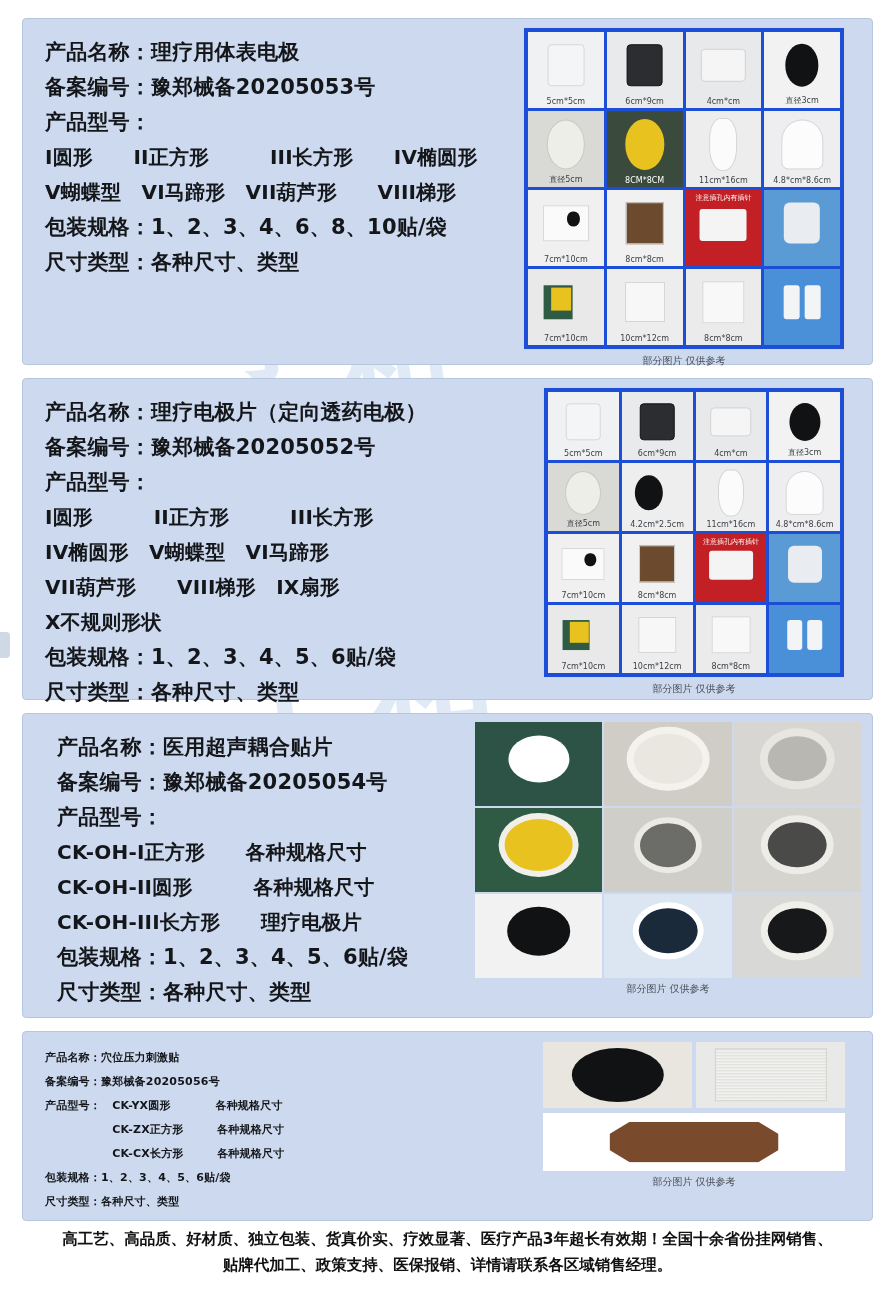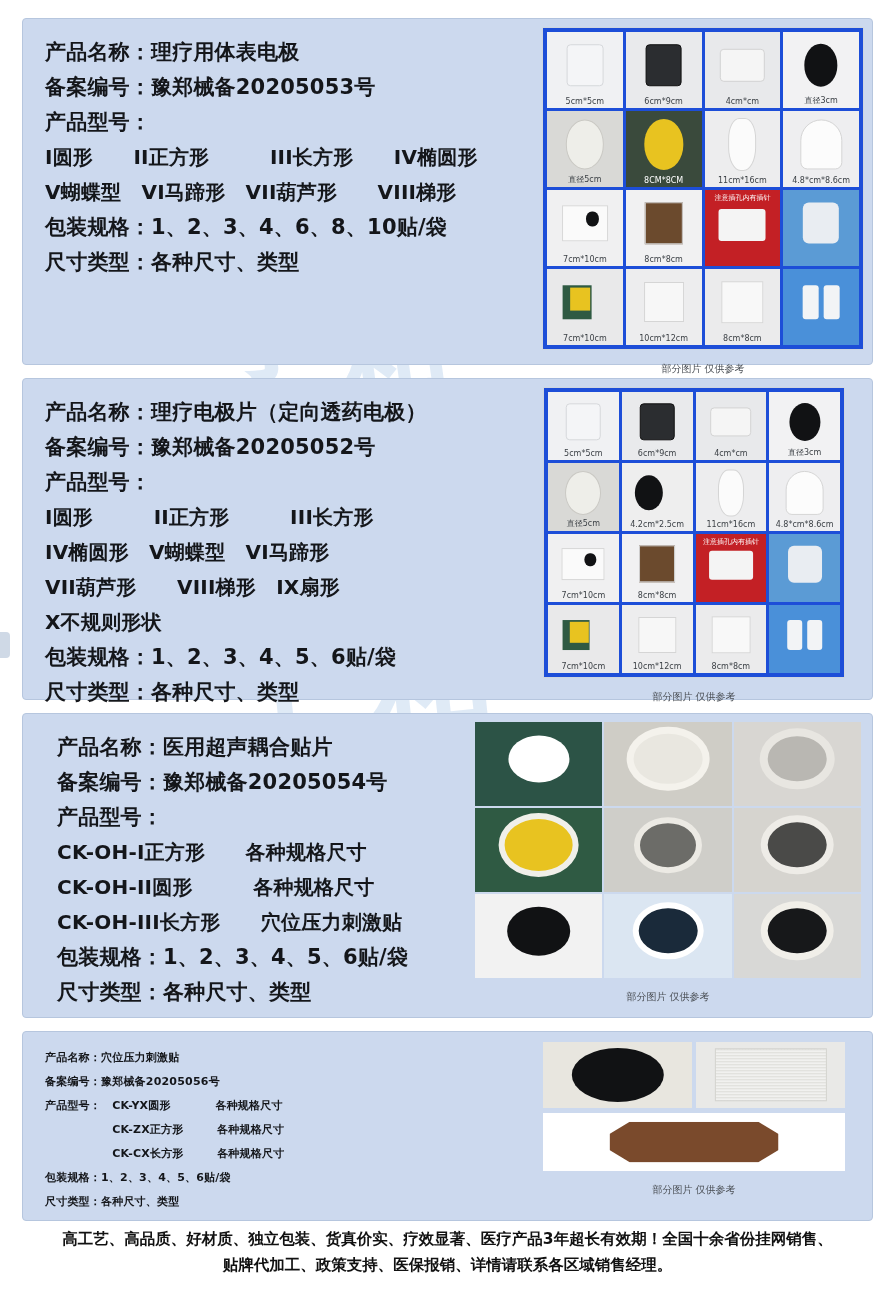--- a/index.html
+++ b/index.html
@@ -89,21 +89,21 @@
     text-align:center;
     font-size:8px;
     color:#3a3f44;
     font-family:"DejaVu Sans",sans-serif;
   }
   .cap.w{color:#ffffff;}
   .note{
     text-align:center;
     font-size:10px;
     color:#4a4f55;
-    margin-top:12px;
+    margin-top:4px;
     font-family:"DejaVu Sans",sans-serif;
   }
 
   
   .pad{position:absolute;left:50%;top:44%;transform:translate(-50%,-50%);}
   .rect{width:46%;height:52%;background:#f4f5f7;border:1px solid #d6d8db;border-radius:4px;}
   .rect.dark{background:#2b2d30;border-color:#111;}
   .circ{border-radius:50%;}
   .blk{background:#111214;}
   .yel{background:#e8c320;}
@@ -136,21 +136,21 @@
 
   <div class="watermark">
     <div class="wm-char wm1">宇</div>
     <div class="wm-char wm2">和</div>
     <div class="wm-char wm3">宇</div>
     <div class="wm-char wm4">和</div>
   </div>
 
   <div class="side-tab"></div>
 
-  <div class="card big" style="height:347px;justify-content:space-between;">
+  <div class="card big" style="height:347px;">
     <div class="left" style="width:500px;">
       <div class="line">产品名称：理疗用体表电极</div>
       <div class="line">备案编号：豫郑械备20205053号</div>
       <div class="line">产品型号：</div>
       <div class="line models">I圆形　　II正方形　　　III长方形　　IV椭圆形</div>
       <div class="line models">V蝴蝶型　VI马蹄形　VII葫芦形　　VIII梯形</div>
       <div class="line">包装规格：1、2、3、4、6、8、10贴/袋</div>
       <div class="line">尺寸类型：各种尺寸、类型</div>
     </div>
     <div class="right" style="width:330px;">
@@ -319,21 +319,21 @@
     </div>
   </div>
 
   <div class="card big" style="height:305px;padding-left:12px;">
     <div class="left" style="width:440px;">
       <div class="line">产品名称：医用超声耦合贴片</div>
       <div class="line">备案编号：豫郑械备20205054号</div>
       <div class="line">产品型号：</div>
       <div class="line models">CK-OH-I正方形　　各种规格尺寸</div>
       <div class="line models">CK-OH-II圆形　　　各种规格尺寸</div>
-      <div class="line models">CK-OH-III长方形　　穴位压力刺激贴</div>
+      <div class="line models">CK-OH-III长方形　　理疗电极片</div>
       <div class="line">包装规格：1、2、3、4、5、6贴/袋</div>
       <div class="line">尺寸类型：各种尺寸、类型</div>
     </div>
     <div class="right" style="width:390px;padding-right:4px;">
       <div style="display:grid;grid-template-columns:repeat(3,1fr);grid-auto-rows:84px;gap:2px;">
         <div class="cell" style="background:#2c5346">
             <div class="pad circ" style="width:48%;height:56%;background:#ffffff;"></div>
           </div>
         <div class="cell" style="background:#cfcdc6">
             <div class="pad circ" style="width:54%;height:60%;background:#e9e7e0;border:7px solid #f4f2ec;"></div>

